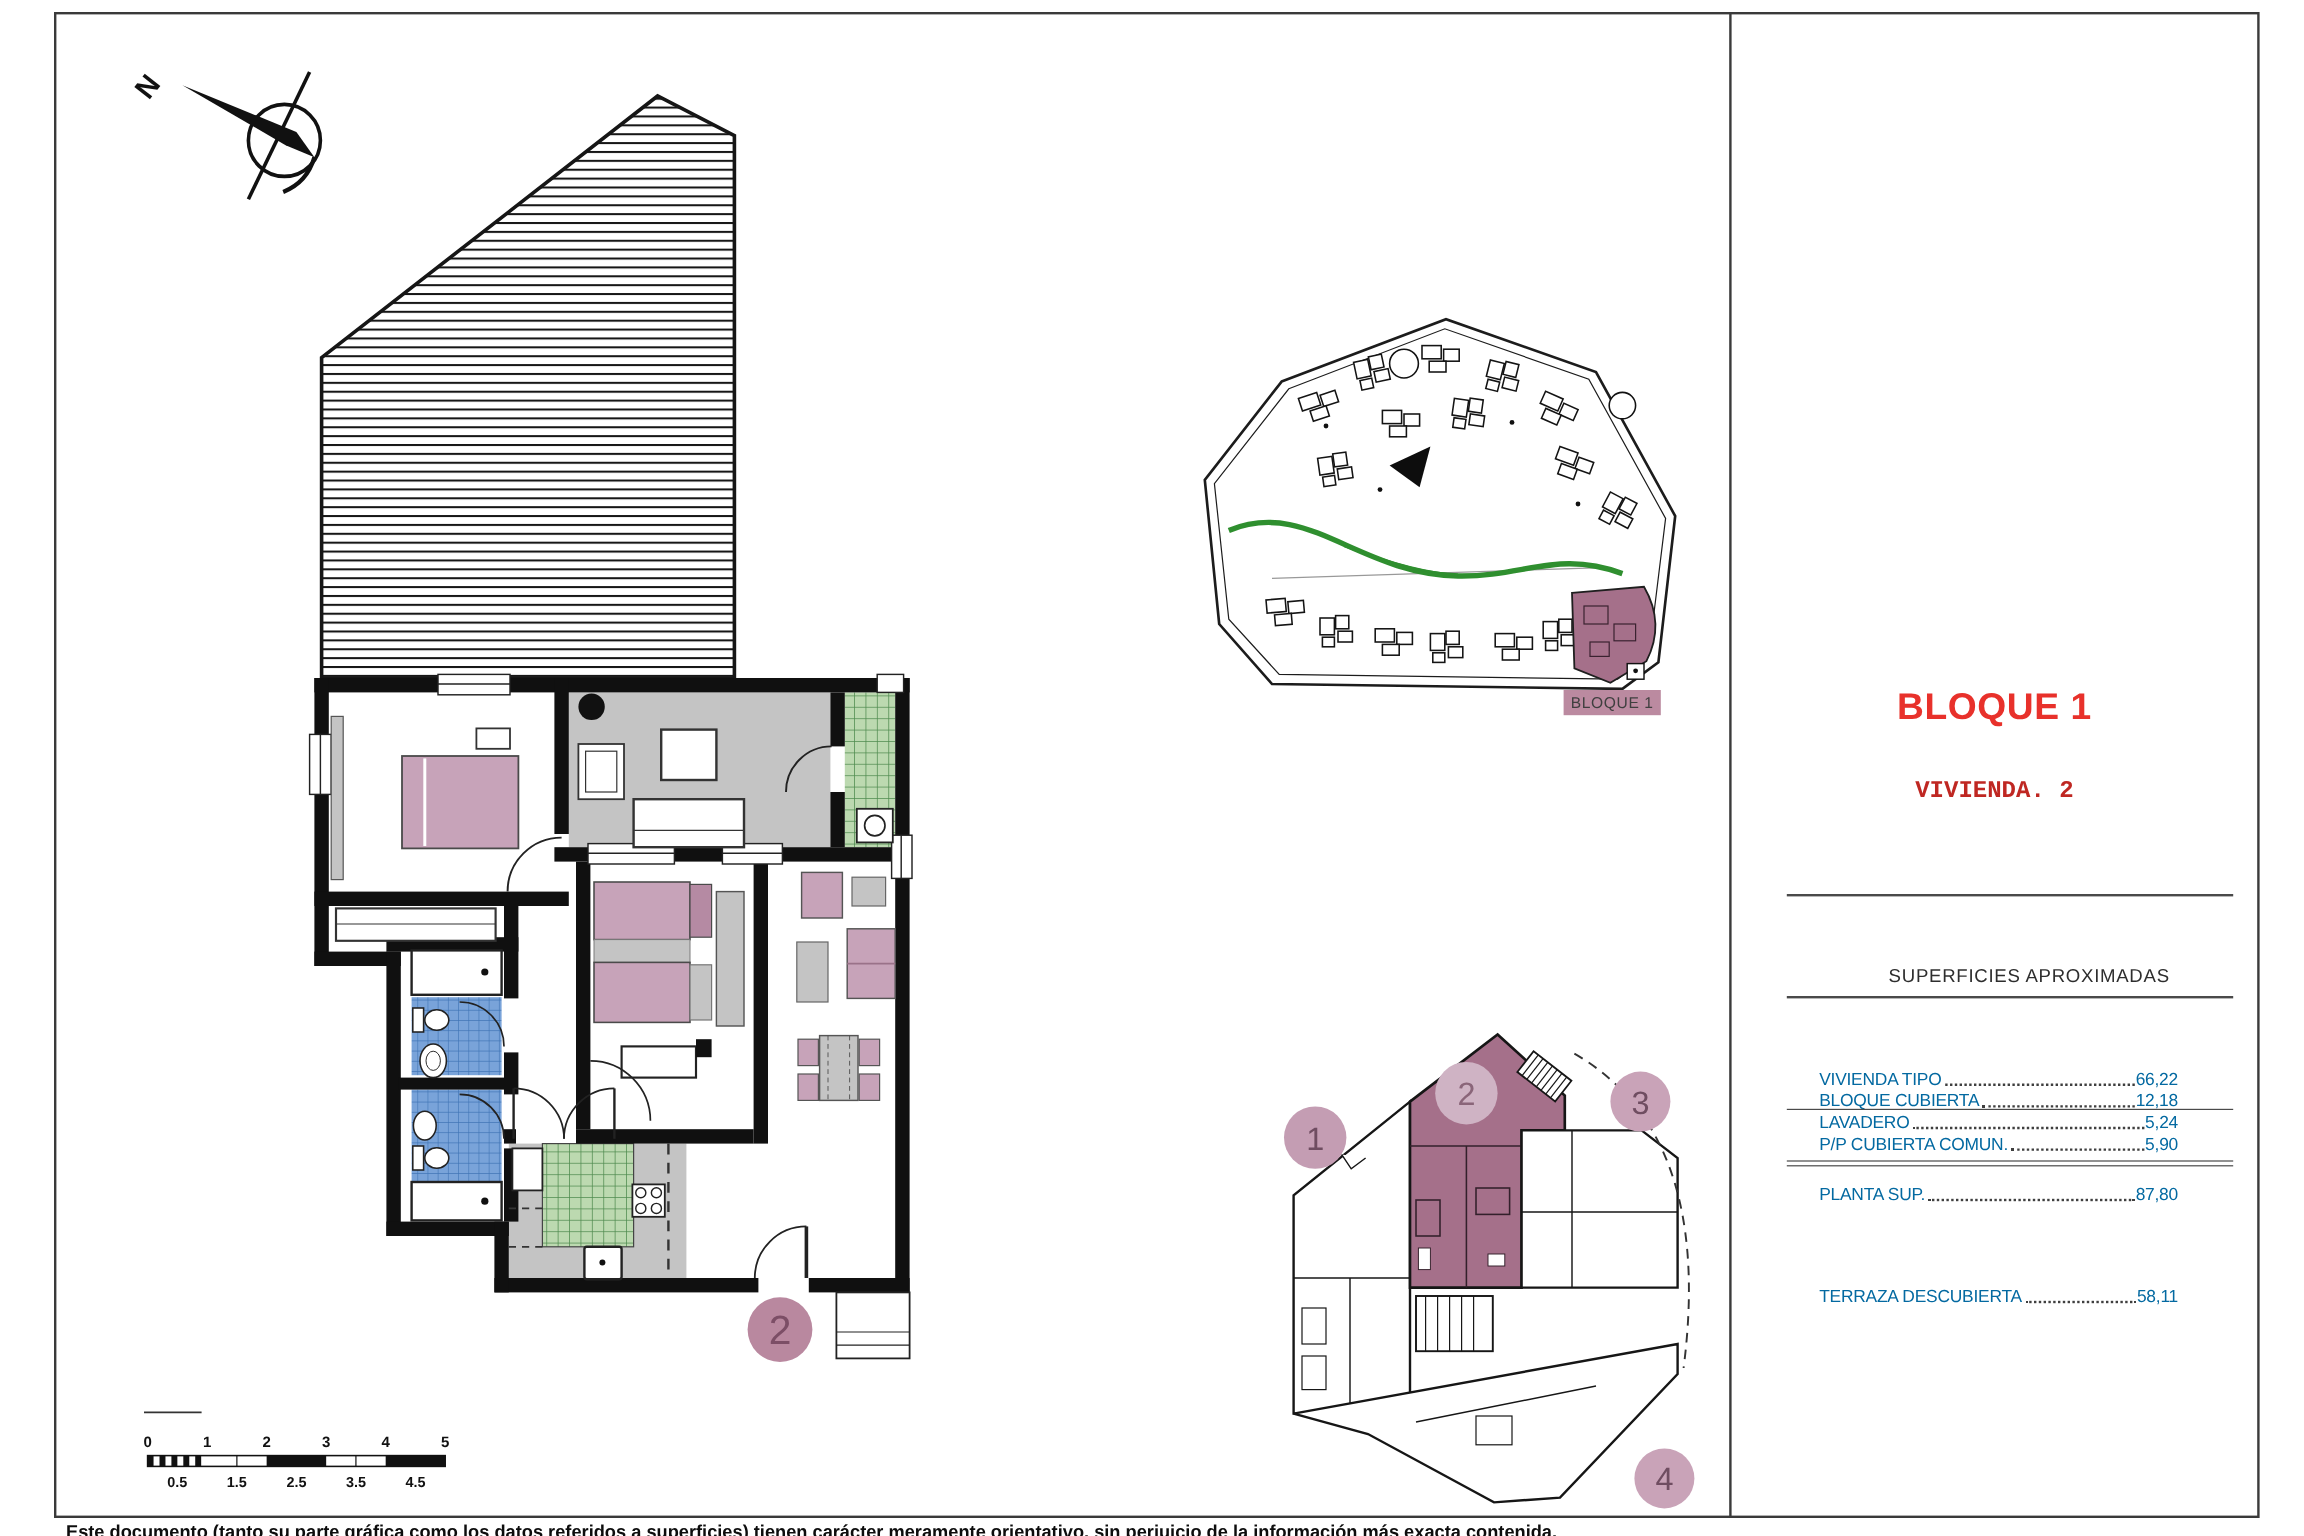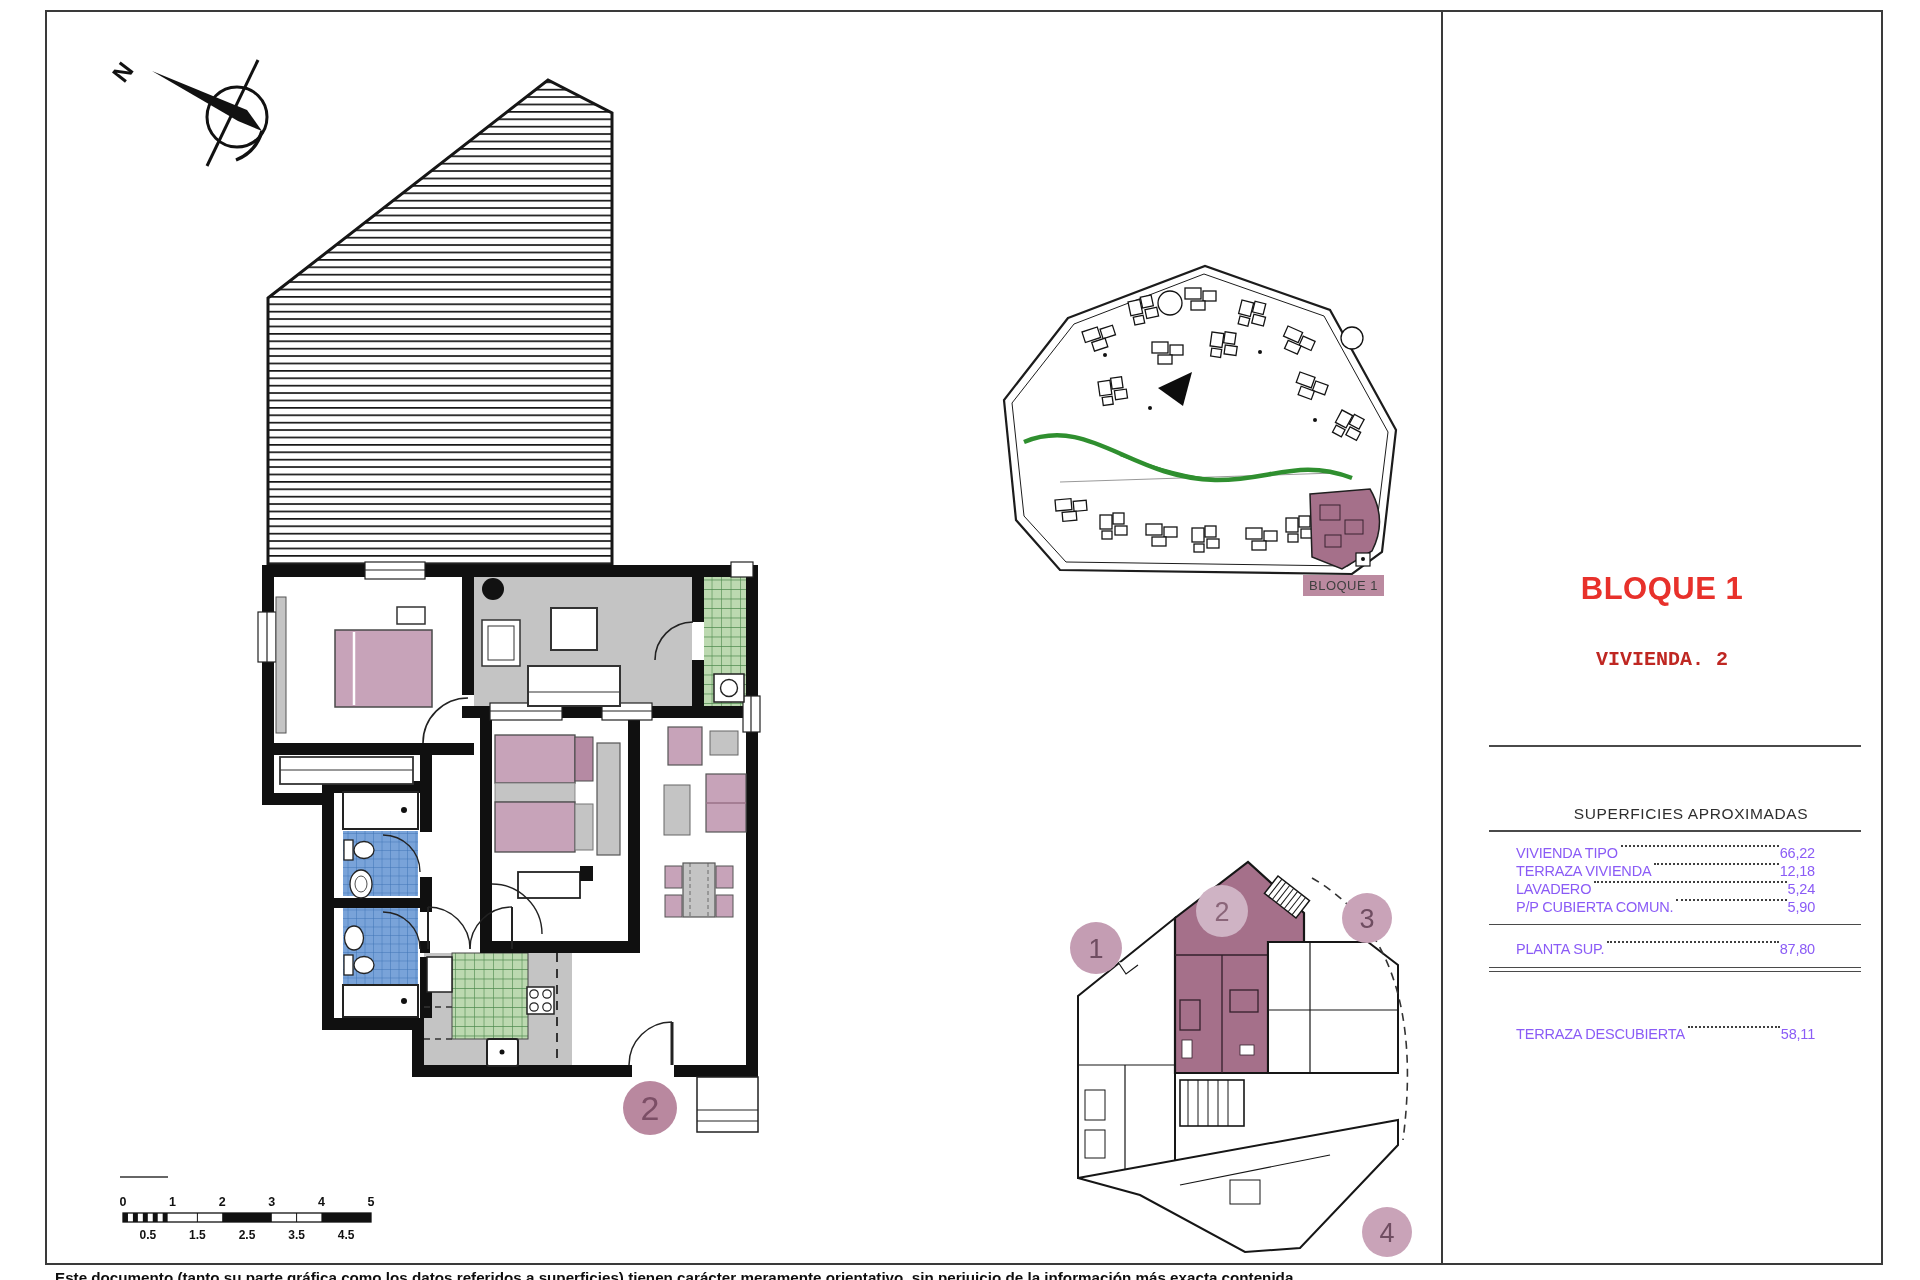--- a/index.html
+++ b/index.html
@@ -10,22 +10,22 @@
   svg.drawing{position:absolute;left:0;top:0;}
   
   .tb-center{position:absolute;left:1443px;width:438px;text-align:center;color:#e8312b;}
   .t-block{top:571px;font-size:31px;font-weight:bold;letter-spacing:.5px;}
   .t-floor{top:624px;font-size:20px;font-weight:bold;color:#bf2722;}
   .t-unit{top:648px;font-size:20px;font-weight:bold;color:#bf2722;font-family:Liberation Mono, monospace;}
   .hline{position:absolute;left:1489px;width:372px;height:0;border-top:2px solid #4a4a4a;}
   .hline.thin{border-top-width:1.5px;}
   .tbl-heading{position:absolute;left:1443px;width:496px;top:805px;text-align:center;
                font-size:15.5px;color:#2e2e2e;letter-spacing:.6px;}
-  .arearow{position:absolute;left:1516px;width:299px;display:flex;align-items:flex-start;
-           font-size:14.5px;color:#8b5cf6;letter-spacing:-.2px;}
+  .arearow{position:absolute;left:1516px;width:299px;display:flex;align-items:flex-end;
+           font-size:14.5px;color:#0369a1;letter-spacing:-.2px;margin-top:47px;}
   .arearow .leader{flex:1;border-bottom:2.2px dotted #3f3f3f;margin:0 1px 3px 3px;}
   .disclaimer{position:absolute;left:55px;top:1269px;width:1840px;white-space:nowrap;
               font-size:15.5px;font-weight:bold;color:#0d0d0d;transform:scaleX(.98);
               transform-origin:left top;}
   .siteplan-label{position:absolute;left:1303px;top:575px;width:81px;height:21px;
                   background:#bb8aa0;color:#3f3f3f;font-size:13px;display:flex;
                   align-items:center;justify-content:center;letter-spacing:.5px;}
 </style>
 </head>
 <body>
@@ -375,21 +375,21 @@
   <div class="hline" style="top:745px"></div>
   <div class="tbl-heading">SUPERFICIES APROXIMADAS</div>
   <div class="hline" style="top:830px"></div>
 
   <div class="arearow" style="top:845px">
     <span>VIVIENDA TIPO</span>
     <span class="leader"></span>
     <span>66,22</span>
   </div>
   <div class="arearow" style="top:863px">
-    <span>TERRAZA VIVIENDA</span>
+    <span>BLOQUE CUBIERTA</span>
     <span class="leader"></span>
     <span>12,18</span>
   </div>
   <div class="arearow" style="top:881px">
     <span bind="">LAVADERO</span>
     <span class="leader"></span>
     <span>5,24</span>
   </div>
   <div class="arearow" style="top:899px">
     <span>P/P CUBIERTA COMUN.</span>

